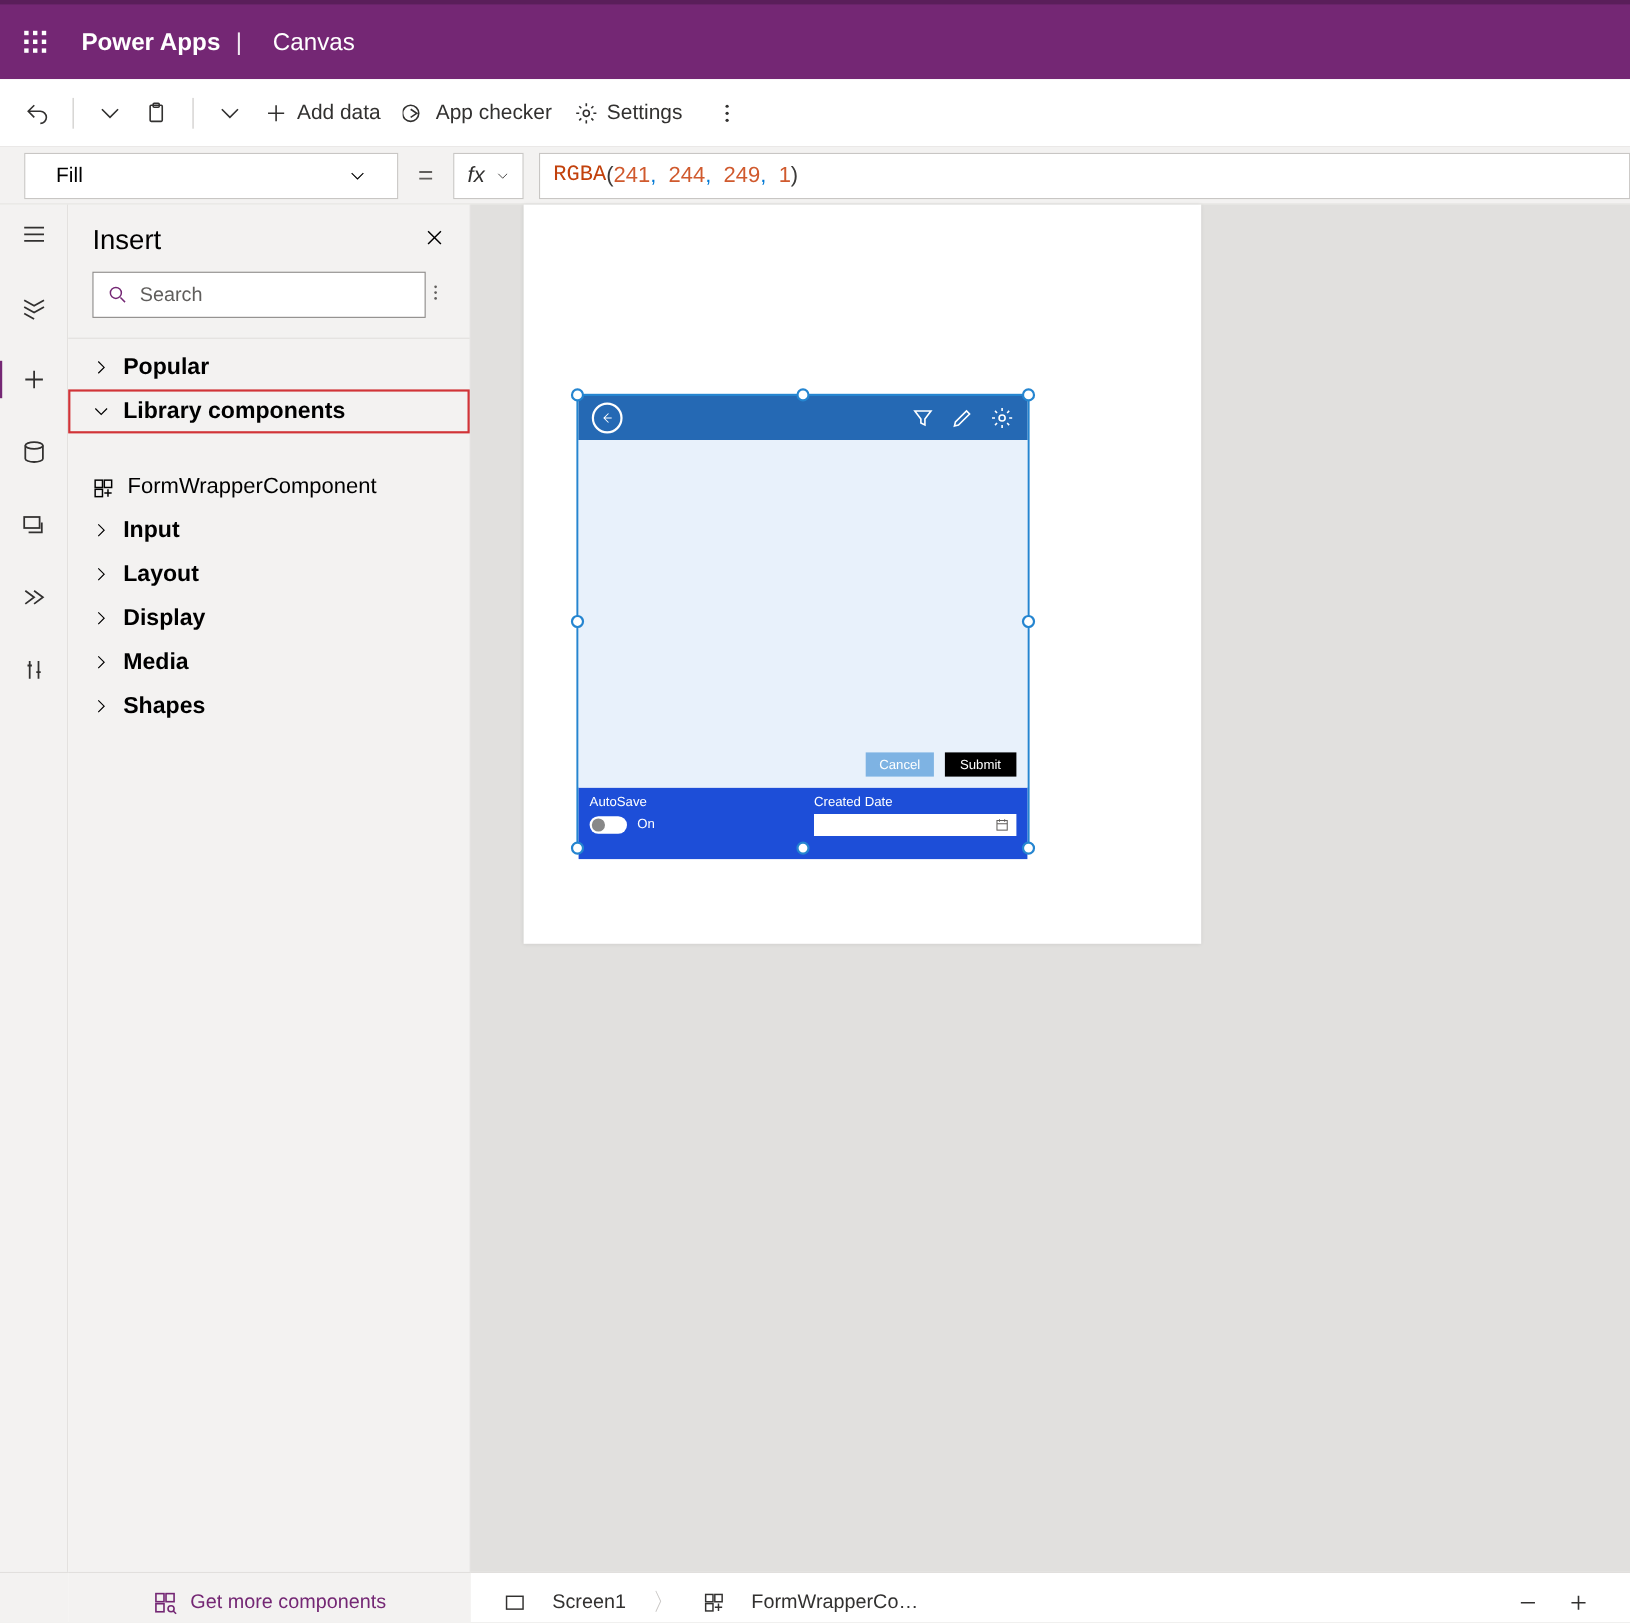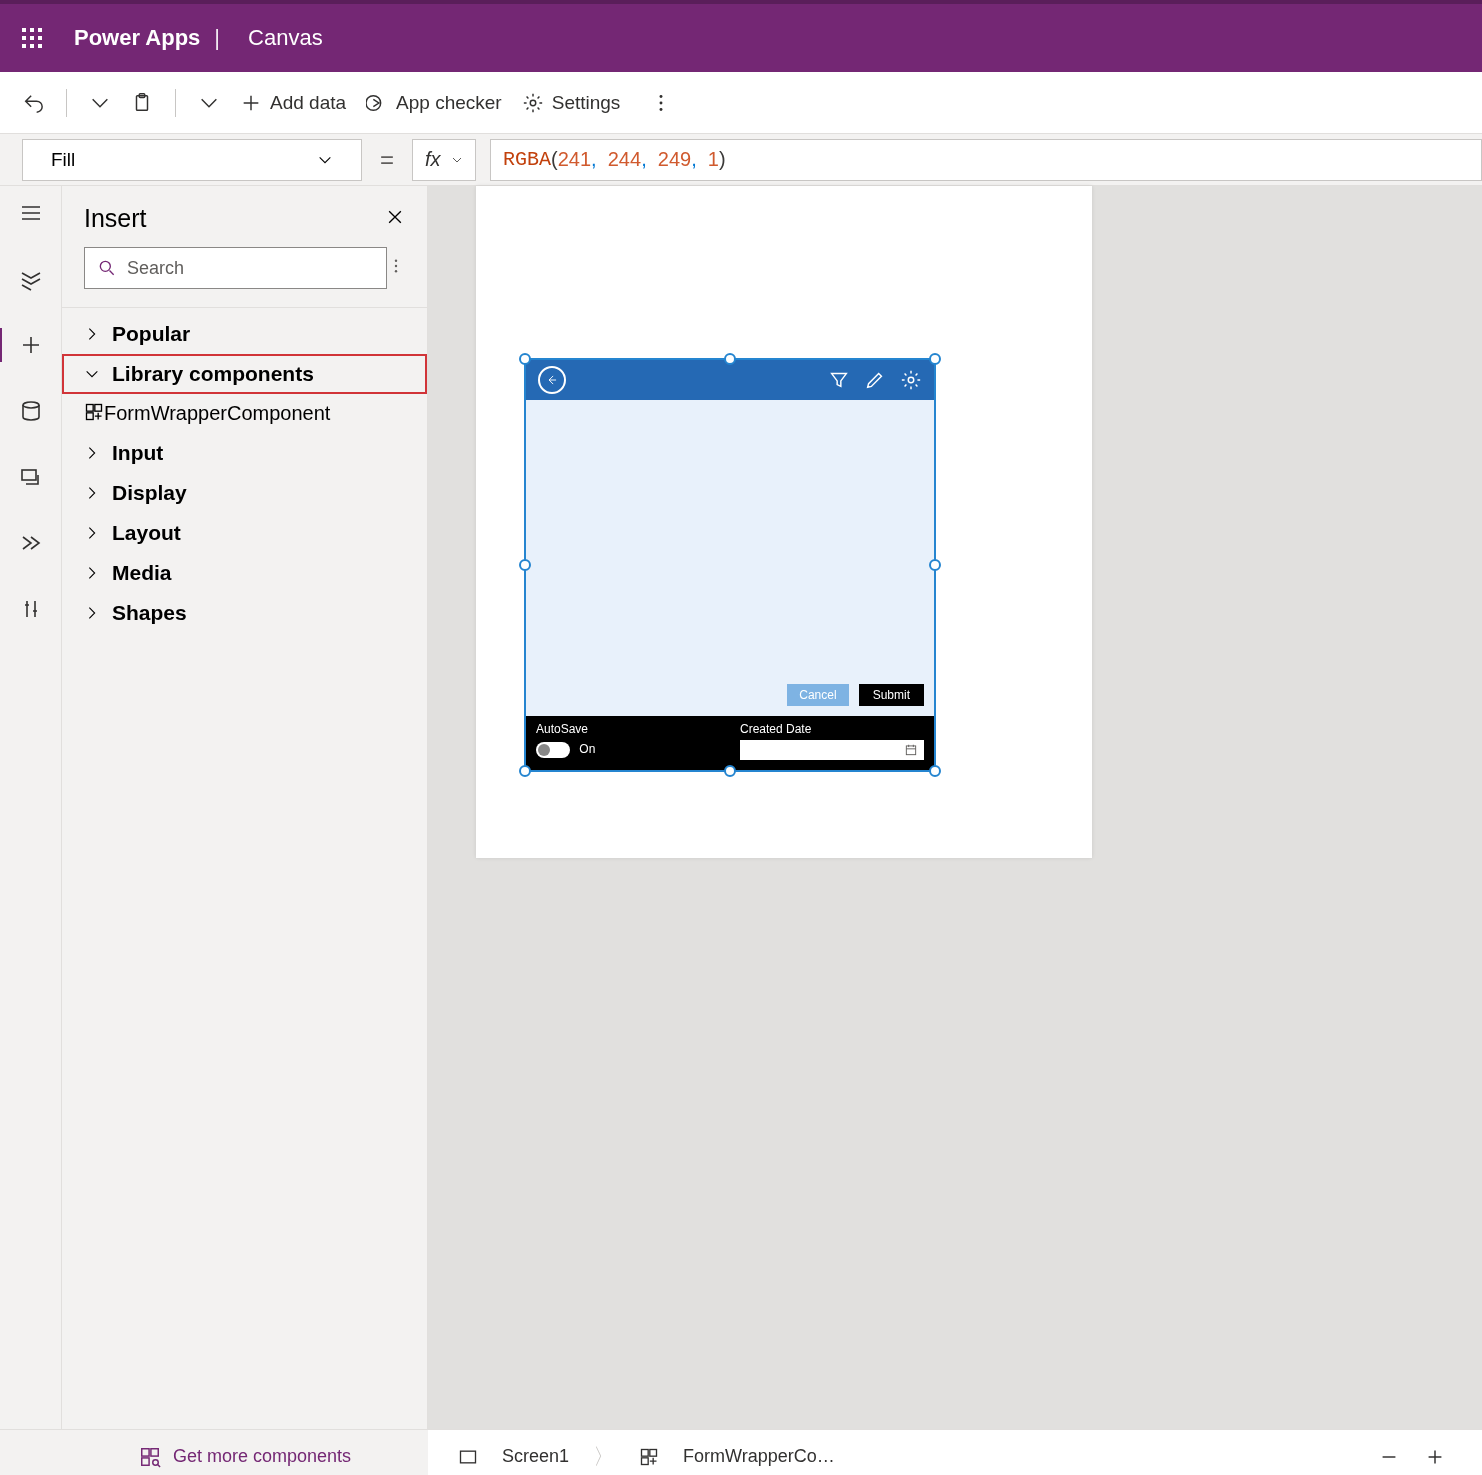--- a/index.html
+++ b/index.html
@@ -41,34 +41,34 @@
 .insert-panel { width: 366px; background: #f3f2f1; border-right: 1px solid #e1dfdd; display: flex; flex-direction: column; }
 .panel-header { display: flex; align-items: center; justify-content: space-between; padding: 18px 22px 14px; }
 .panel-title { font-size: 25px; font-weight: 400; }
 .search-row { display: flex; align-items: center; padding: 0 22px 18px; }
 .search-box { flex: 1; height: 42px; border: 1px solid #8a8886; background: #fff; display: flex; align-items: center; padding: 0 12px; gap: 10px; color: #605e5c; font-size: 18px; }
 .cat-list { border-top: 1px solid #e1dfdd; padding: 6px 0; }
 .cat-item { display: flex; align-items: center; padding: 8px 22px; font-size: 21px; cursor: pointer; gap: 12px; }
 .cat-item.bold { font-weight: 600; }
 .cat-item .chev { width: 16px; }
 .cat-item.highlighted { border: 2px solid #d13438; padding: 6px 20px; }
-.sub-item { display: flex; align-items: flex-start; padding: 8px 22px; font-size: 20px; cursor: pointer; }
+.sub-item { display: flex; align-items: flex-end; padding: 8px 22px; font-size: 20px; gap: 12px; cursor: pointer; margin-top: 29px; }
 
 .canvas-area { flex: 1; background: #e1e0de; position: relative; }
 .canvas-page { position: absolute; left: 48px; top: 0; width: 616px; height: 672px; background: #fff; box-shadow: 0 0 4px rgba(0,0,0,.1); }
 
 .selected-comp { position: absolute; left: 48px; top: 172px; width: 412px; height: 414px; border: 2px solid #2585d0; }
 .comp-header { height: 40px; background: #2569b4; display: flex; align-items: center; justify-content: space-between; padding: 0 12px; }
 .comp-header-icons { display: flex; gap: 14px; }
 .circ-back { width: 28px; height: 28px; border: 2px solid #fff; border-radius: 50%; display:flex; align-items:center; justify-content:center; }
 .comp-body { height: calc(100% - 40px - 54px); background: #e8f1fb; position: relative; }
 .btn-row { position: absolute; bottom: 10px; right: 10px; display: flex; gap: 10px; }
 .btn-cancel { background: #7eb3e3; color: #fff; border: none; padding: 4px 12px; font-size: 12px; cursor: pointer; }
 .btn-submit { background: #000000; color: #fff; border: none; padding: 4px 14px; font-size: 12px; cursor: pointer; }
-.comp-footer { height: 54px; background: #000000; display: flex; color: #fff; font-size: 12px; }
+.comp-footer { height: 65px; background: #1d4ed8; display: flex; color: #fff; font-size: 12px; }
 .foot-left { flex: 1; padding: 6px 10px; }
 .foot-right { flex: 1; padding: 6px 10px; }
 .toggle { width: 34px; height: 16px; background: #fff; border-radius: 10px; position: relative; display:inline-block; vertical-align:middle; margin-right:6px;}
 .toggle::after { content: ""; width: 12px; height: 12px; background: #888; border-radius: 50%; position: absolute; left: 2px; top: 2px; }
 .date-field { background: #fff; height: 20px; margin-top: 4px; display: flex; align-items: center; justify-content: flex-end; padding: 0 6px; }
 
 .sel-handle { width: 12px; height: 12px; background: #fff; border: 2px solid #2585d0; border-radius: 50%; position: absolute; }
 .h-tl { top: -7px; left: -7px; } .h-tc { top: -7px; left: calc(50% - 6px); } .h-tr { top: -7px; right: -7px; }
 .h-ml { top: calc(50% - 6px); left: -7px; } .h-mr { top: calc(50% - 6px); right: -7px; }
 .h-bl { bottom: -7px; left: -7px; } .h-bc { bottom: -7px; left: calc(50% - 6px); } .h-br { bottom: -7px; right: -7px; }
@@ -278,27 +278,27 @@
       <div class="cat-item bold">
         <svg class="chev" viewBox="0 0 24 24">
             <path class="stroke" d="M8 4l8 8-8 8"></path>
           </svg>
         <span>Input</span>
       </div>
       <div class="cat-item bold">
         <svg class="chev" viewBox="0 0 24 24">
             <path class="stroke" d="M8 4l8 8-8 8"></path>
           </svg>
+        <span>Layout</span>
+      </div>
+      <div class="cat-item bold">
+        <svg class="chev" viewBox="0 0 24 24">
+            <path class="stroke" d="M8 4l8 8-8 8"></path>
+          </svg>
         <span>Display</span>
-      </div>
-      <div class="cat-item bold">
-        <svg class="chev" viewBox="0 0 24 24">
-            <path class="stroke" d="M8 4l8 8-8 8"></path>
-          </svg>
-        <span>Layout</span>
       </div>
       <div class="cat-item bold">
         <svg class="chev" viewBox="0 0 24 24">
             <path class="stroke" d="M8 4l8 8-8 8"></path>
           </svg>
         <span>Media</span>
       </div>
       <div class="cat-item bold">
         <svg class="chev" viewBox="0 0 24 24">
             <path class="stroke" d="M8 4l8 8-8 8"></path>

